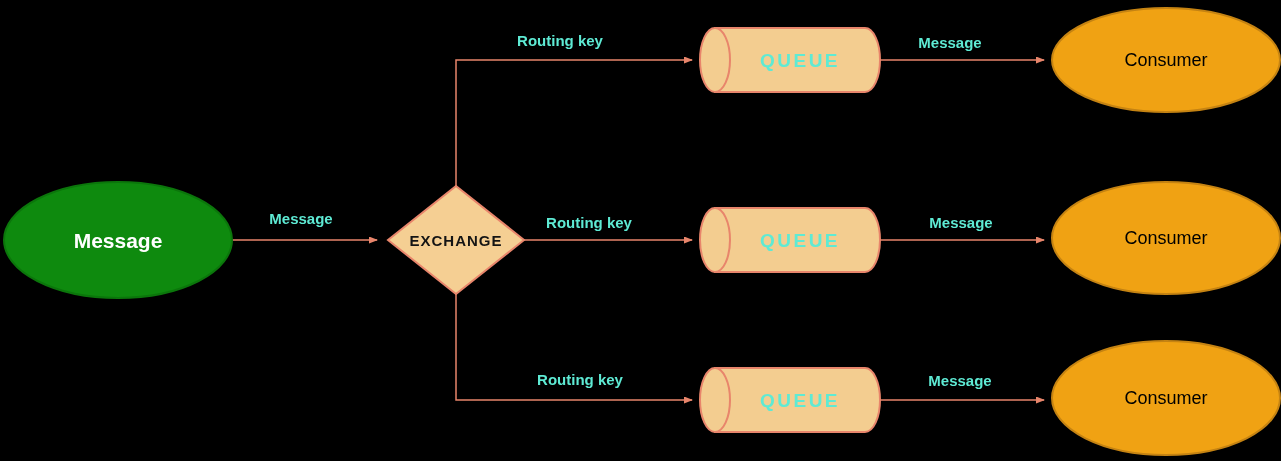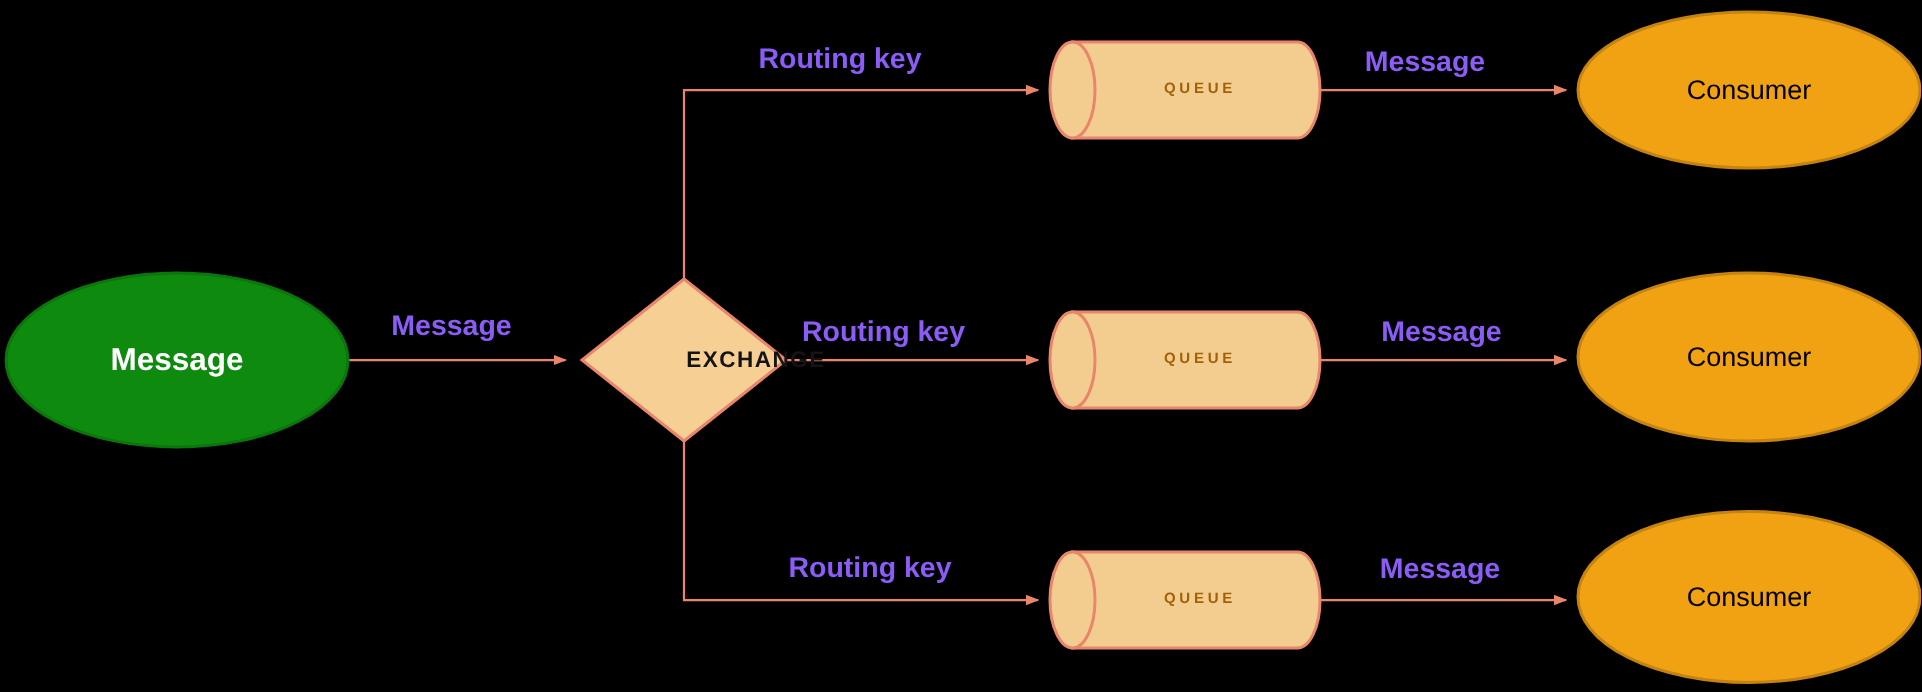--- a/index.html
+++ b/index.html
@@ -35,32 +35,31 @@
   .consumer-label {
     font-size: 18px;
     font-weight: normal;
     color: #000000;
   }
   .exchange-label {
     font-size: 15px;
     font-weight: bold;
     color: #141414;
     letter-spacing: 1px;
-    margin-left: 48px;
   }
   .queue-label {
-    font-size: 10px;
+    font-size: 19px;
     font-weight: bold;
-    color: #a16207;
+    color: #5eead4;
     letter-spacing: 2.5px;
   }
   .edge-label {
-    font-size: 19px;
+    font-size: 15px;
     font-weight: bold;
-    color: #8b5cf6;
+    color: #5eead4;
   }
 </style>
 </head>
 <body>
 
 <div class="canvas">
 
   <svg width="1281" height="461" viewBox="0 0 1281 461">
     <defs>
       <marker id="arrowhead" markerWidth="11" markerHeight="9" refX="8" refY="3.5" orient="auto" markerUnits="userSpaceOnUse">

